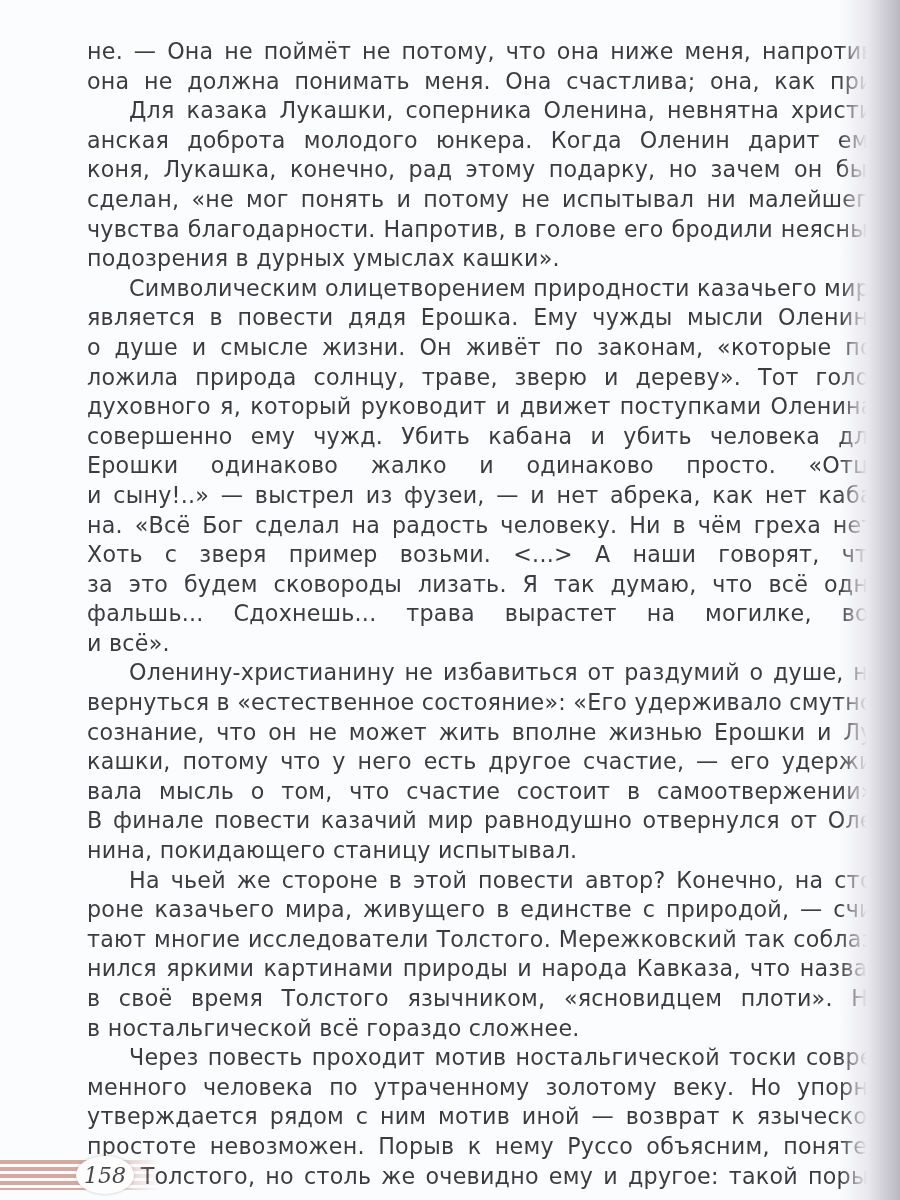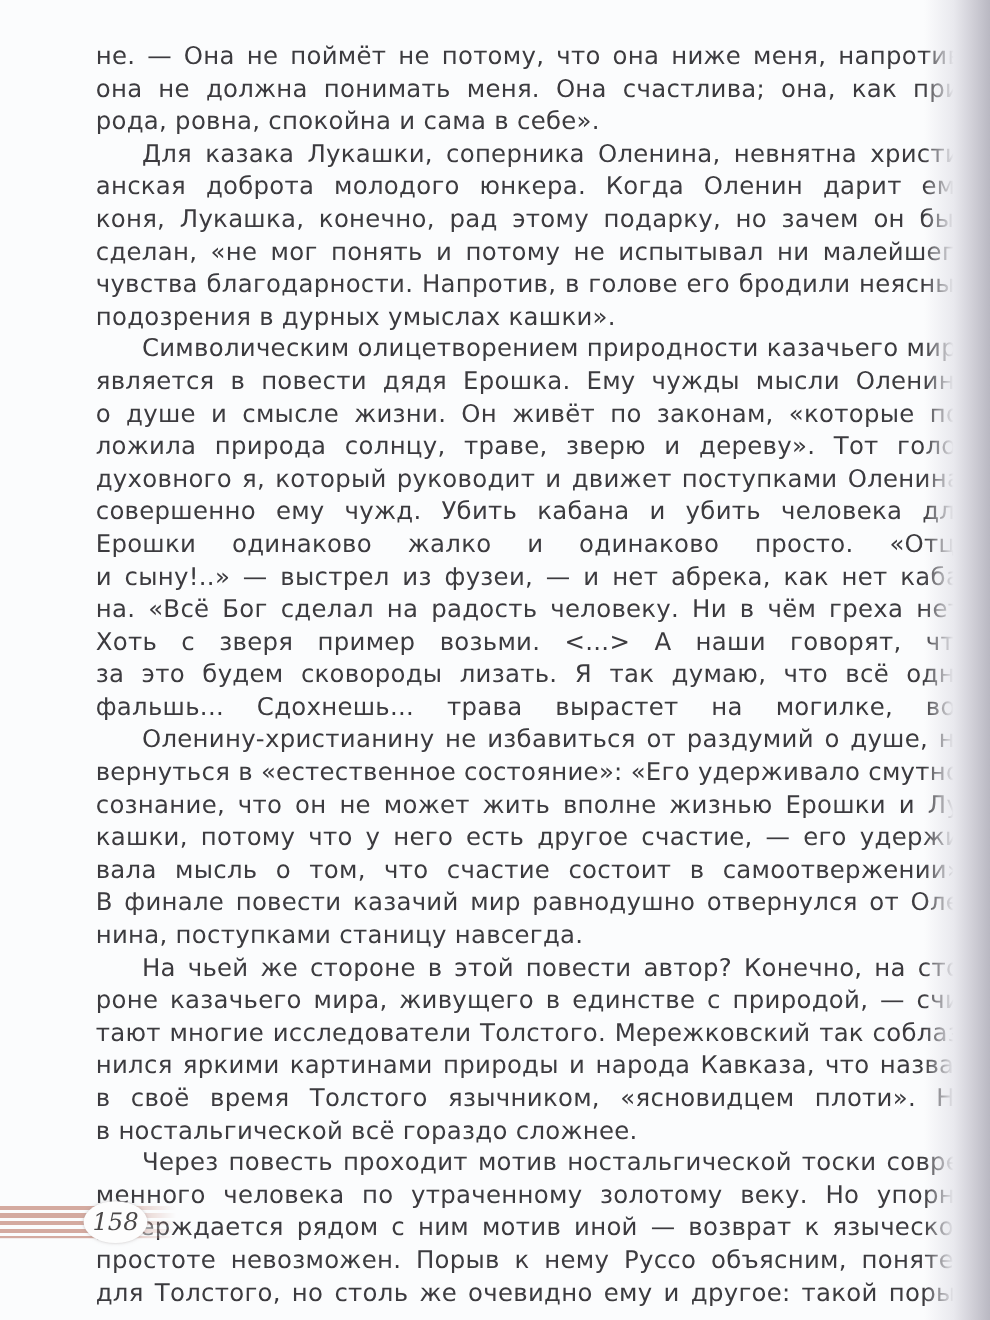--- a/index.html
+++ b/index.html
@@ -19,21 +19,21 @@
     font-size: 22.2px; line-height: 29.6px;
     letter-spacing: 0.25px;
   }
   .line {
     display: block; white-space: nowrap; text-align: justify; text-align-last: justify;
     height: 29.6px;
   }
   .line.last { text-align-last: left; }
   .line.indent { padding-left: 42px; }
   .page-number-area {
-    position: absolute; left: 0; top: 1092px; width: 160px; height: 36px;
+    position: absolute; left: 0; top: 1156px; width: 160px; height: 36px;
   }
   .stripes {
     position: absolute; left: 0; top: 4px; width: 160px; height: 30px;
     background: repeating-linear-gradient(to bottom, #d4aaa0 0px, #d4aaa0 4px, #fbfcfd 4px, #fbfcfd 7px);
     -webkit-mask-image: linear-gradient(to right, #000 60%, transparent 100%);
     mask-image: linear-gradient(to right, #000 60%, transparent 100%);
   }
   .page-circle {
     position: absolute; left: 76px; top: 0; width: 58px; height: 38px;
     border-radius: 50%; background: #fdfdfd;
@@ -41,46 +41,46 @@
     display: flex; align-items: center; justify-content: center;
     font-family: "DejaVu Serif", serif; font-style: italic; font-size: 22px; color: #4a4747;
   }
 </style>
 </head>
 <body>
 
 <div class="text-block">
   <span class="line">не. — Она не поймёт не потому, что она ниже меня, напротив,</span>
   <span class="line">она не должна понимать меня. Она счастлива; она, как при-</span>
-  <span class="line last">рода, ровна, спокойна и сама в себе».</span>
   <span class="line indent">Для казака Лукашки, соперника Оленина, невнятна христи-</span>
   <span class="line">анская доброта молодого юнкера. Когда Оленин дарит ему</span>
   <span class="line">коня, Лукашка, конечно, рад этому подарку, но зачем он был</span>
   <span class="line">сделан, «не мог понять и потому не испытывал ни малейшего</span>
   <span class="line">чувства благодарности. Напротив, в голове его бродили неясные</span>
   <span class="line last">подозрения в дурных умыслах кашки».</span>
   <span class="line indent">Символическим олицетворением природности казачьего мира</span>
   <span class="line">является в повести дядя Ерошка. Ему чужды мысли Оленина</span>
   <span class="line">о душе и смысле жизни. Он живёт по законам, «которые по-</span>
   <span class="line">ложила природа солнцу, траве, зверю и дереву». Тот голос</span>
   <span class="line">духовного я, который руководит и движет поступками Оленина,</span>
   <span class="line">совершенно ему чужд. Убить кабана и убить человека для</span>
   <span class="line">Ерошки одинаково жалко и одинаково просто. «Отцу</span>
   <span class="line">и сыну!..» — выстрел из фузеи, — и нет абрека, как нет каба-</span>
   <span class="line">на. «Всё Бог сделал на радость человеку. Ни в чём греха нет.</span>
   <span class="line">Хоть с зверя пример возьми. &lt;...&gt; А наши говорят, что</span>
   <span class="line">за это будем сковороды лизать. Я так думаю, что всё одна</span>
   <span class="line">фальшь... Сдохнешь... трава вырастет на могилке, вот</span>
+  <span class="line last">и всё».</span>
   <span class="line indent">Оленину-христианину не избавиться от раздумий о душе, не</span>
   <span class="line">вернуться в «естественное состояние»: «Его удерживало смутное</span>
   <span class="line">сознание, что он не может жить вполне жизнью Ерошки и Лу-</span>
   <span class="line">кашки, потому что у него есть другое счастие, — его удержи-</span>
   <span class="line">вала мысль о том, что счастие состоит в самоотвержении».</span>
   <span class="line">В финале повести казачий мир равнодушно отвернулся от Оле-</span>
-  <span class="line last">нина, поступками станицу навсегда.</span>
+  <span class="line last">нина, покидающего станицу испытывал.</span>
   <span class="line indent">На чьей же стороне в этой повести автор? Конечно, на сто-</span>
   <span class="line">роне казачьего мира, живущего в единстве с природой, — счи-</span>
   <span class="line">тают многие исследователи Толстого. Мережковский так соблаз-</span>
   <span class="line">нился яркими картинами природы и народа Кавказа, что назвал</span>
   <span class="line">в своё время Толстого язычником, «ясновидцем плоти». Но</span>
   <span class="line last">в ностальгической всё гораздо сложнее.</span>
   <span class="line indent">Через повесть проходит мотив ностальгической тоски совре-</span>
   <span class="line">менного человека по утраченному золотому веку. Но упорно</span>
   <span class="line">утверждается рядом с ним мотив иной — возврат к языческой</span>
   <span class="line">простоте невозможен. Порыв к нему Руссо объясним, понятен</span>

